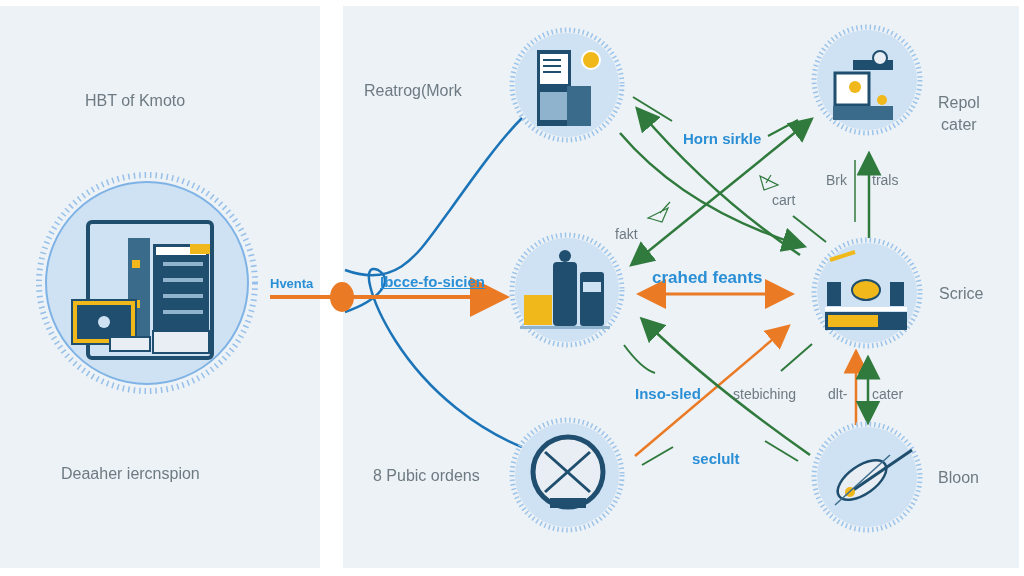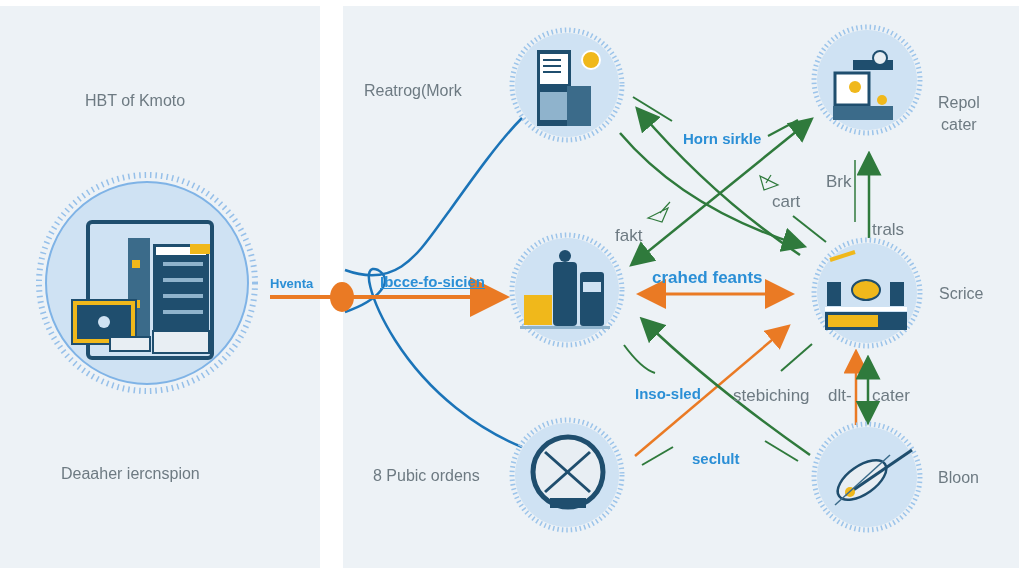--- a/index.html
+++ b/index.html
@@ -7,21 +7,21 @@
     width:1024px; height:576px; overflow:hidden; position:relative;
     background:#ffffff;
     font-family:"Liberation Sans", sans-serif;
   }
   .panel { position:absolute; background:#edf2f6; }
   #panel-left { left:0; top:6px; width:320px; height:562px; }
   #panel-right { left:343px; top:6px; width:676px; height:562px; }
   svg#diagram { position:absolute; left:0; top:0; width:1024px; height:576px; }
   .lbl { position:absolute; white-space:nowrap; font-size:16px; color:#6d7a82; }
   .lbl.blue { color:#2b8fd6; font-size:15px; }
-  .lbl.small { font-size:17px; color:#6d7a82; }
+  .lbl.small { font-size:14px; color:#6d7a82; }
   .lbl.center { text-align:center; }
 </style>
 </head>
 <body>
 
 <div class="panel" id="panel-left"></div>
 <div class="panel" id="panel-right"></div>
 
 <svg id="diagram" viewBox="0 0 1024 576" xmlns="http://www.w3.org/2000/svg">
   <defs>
@@ -185,19 +185,19 @@
 </div>
 <div class="lbl" style="left:939px;top:285px;">Scrice</div>
 <div class="lbl" style="left:938px;top:469px;">Bloon</div>
 
 <div class="lbl blue" style="left:270px;top:276px;font-size:13px;font-weight:bold;">Hventa</div>
 <div class="lbl blue" style="left:380px;top:273px;font-weight:bold;text-decoration:underline;">Ibcce-fo-sicien</div>
 <div class="lbl blue" style="left:683px;top:130px;font-weight:bold;">Horn sirkle</div>
 <div class="lbl small" style="left:615px;top:226px;">fakt</div>
 <div class="lbl small" style="left:772px;top:192px;">cart</div>
 <div class="lbl small" style="left:826px;top:172px;">Brk</div>
-<div class="lbl small" style="left:872px;top:172px;margin-top:48px;">trals</div>
+<div class="lbl small" style="left:872px;top:172px;">trals</div>
 <div class="lbl blue" style="left:652px;top:268px;font-size:17px;font-weight:bold;">crahed feants</div>
 <div class="lbl blue" style="left:635px;top:385px;font-weight:bold;">Inso-sled</div>
 <div class="lbl small" style="left:733px;top:386px;">stebiching</div>
 <div class="lbl small" style="left:828px;top:386px;">dlt-</div>
 <div class="lbl small" style="left:872px;top:386px;">cater</div>
 <div class="lbl blue" style="left:692px;top:450px;font-weight:bold;">seclult</div>
 
 </body></html>

